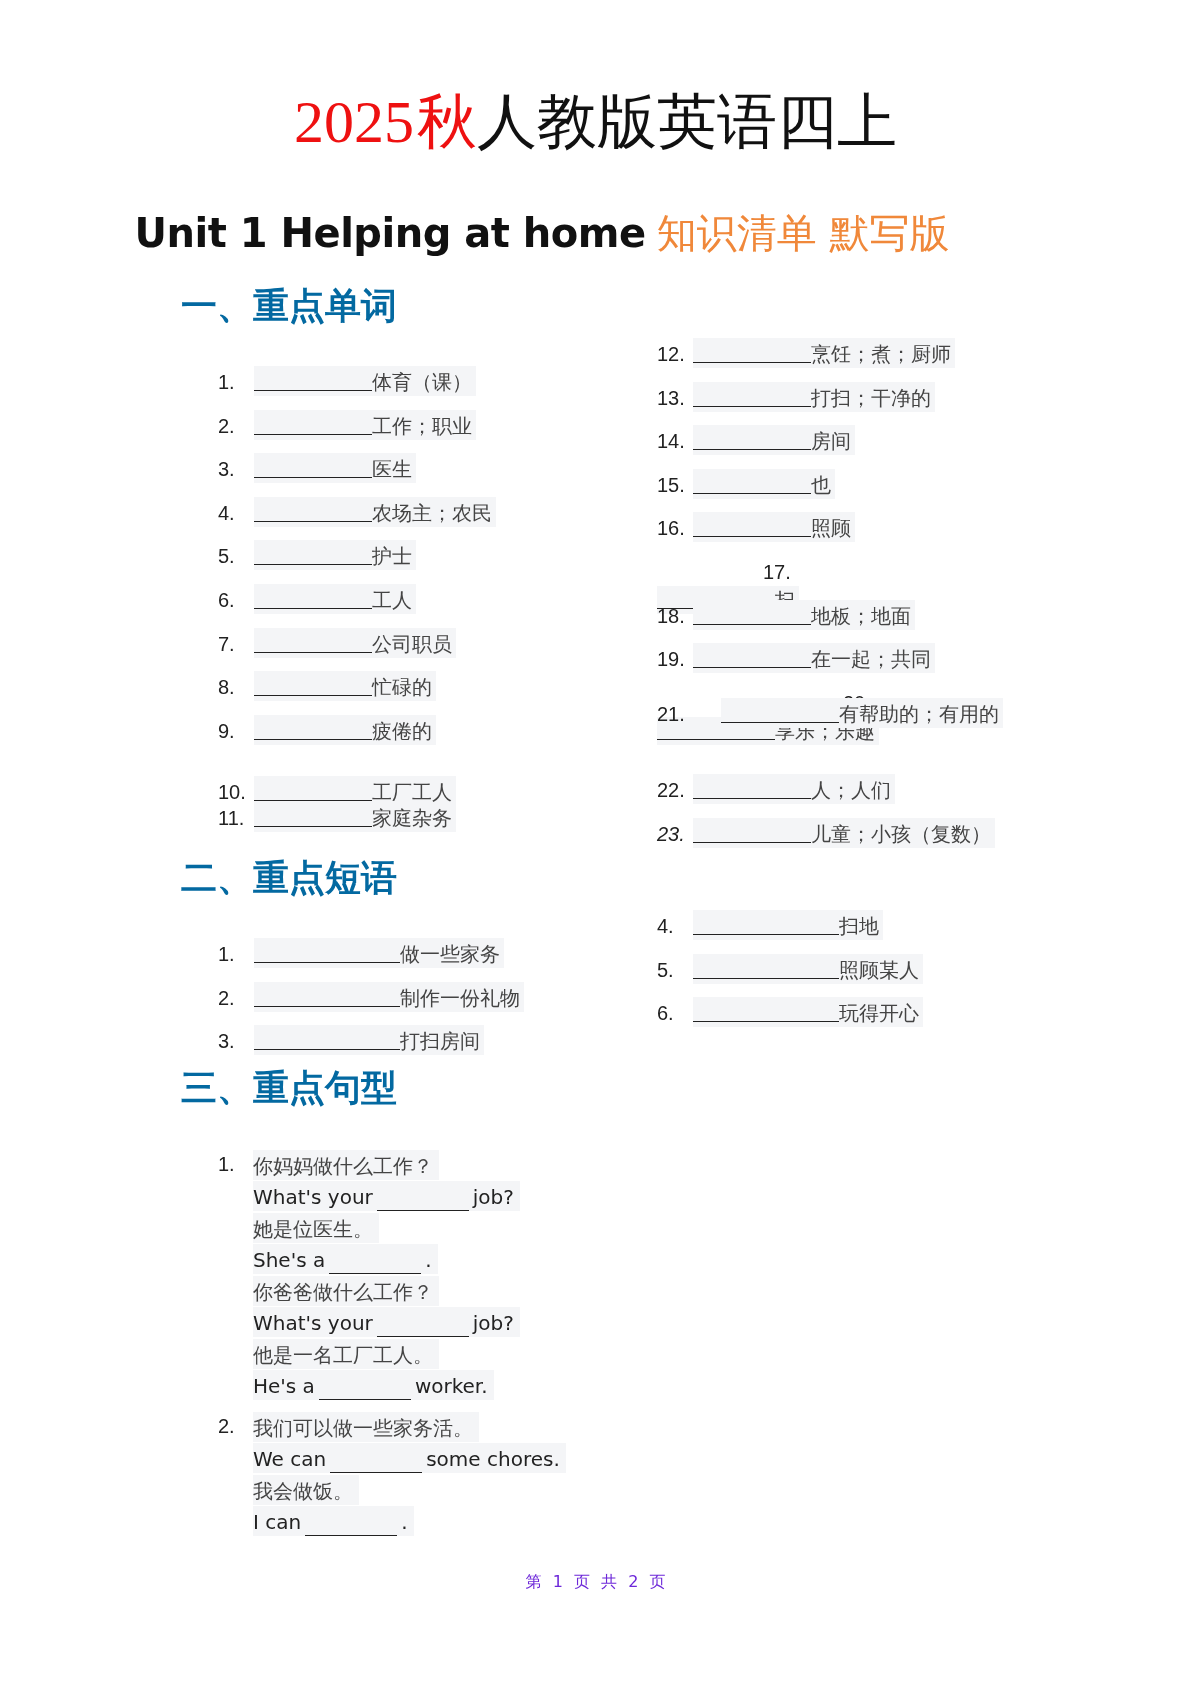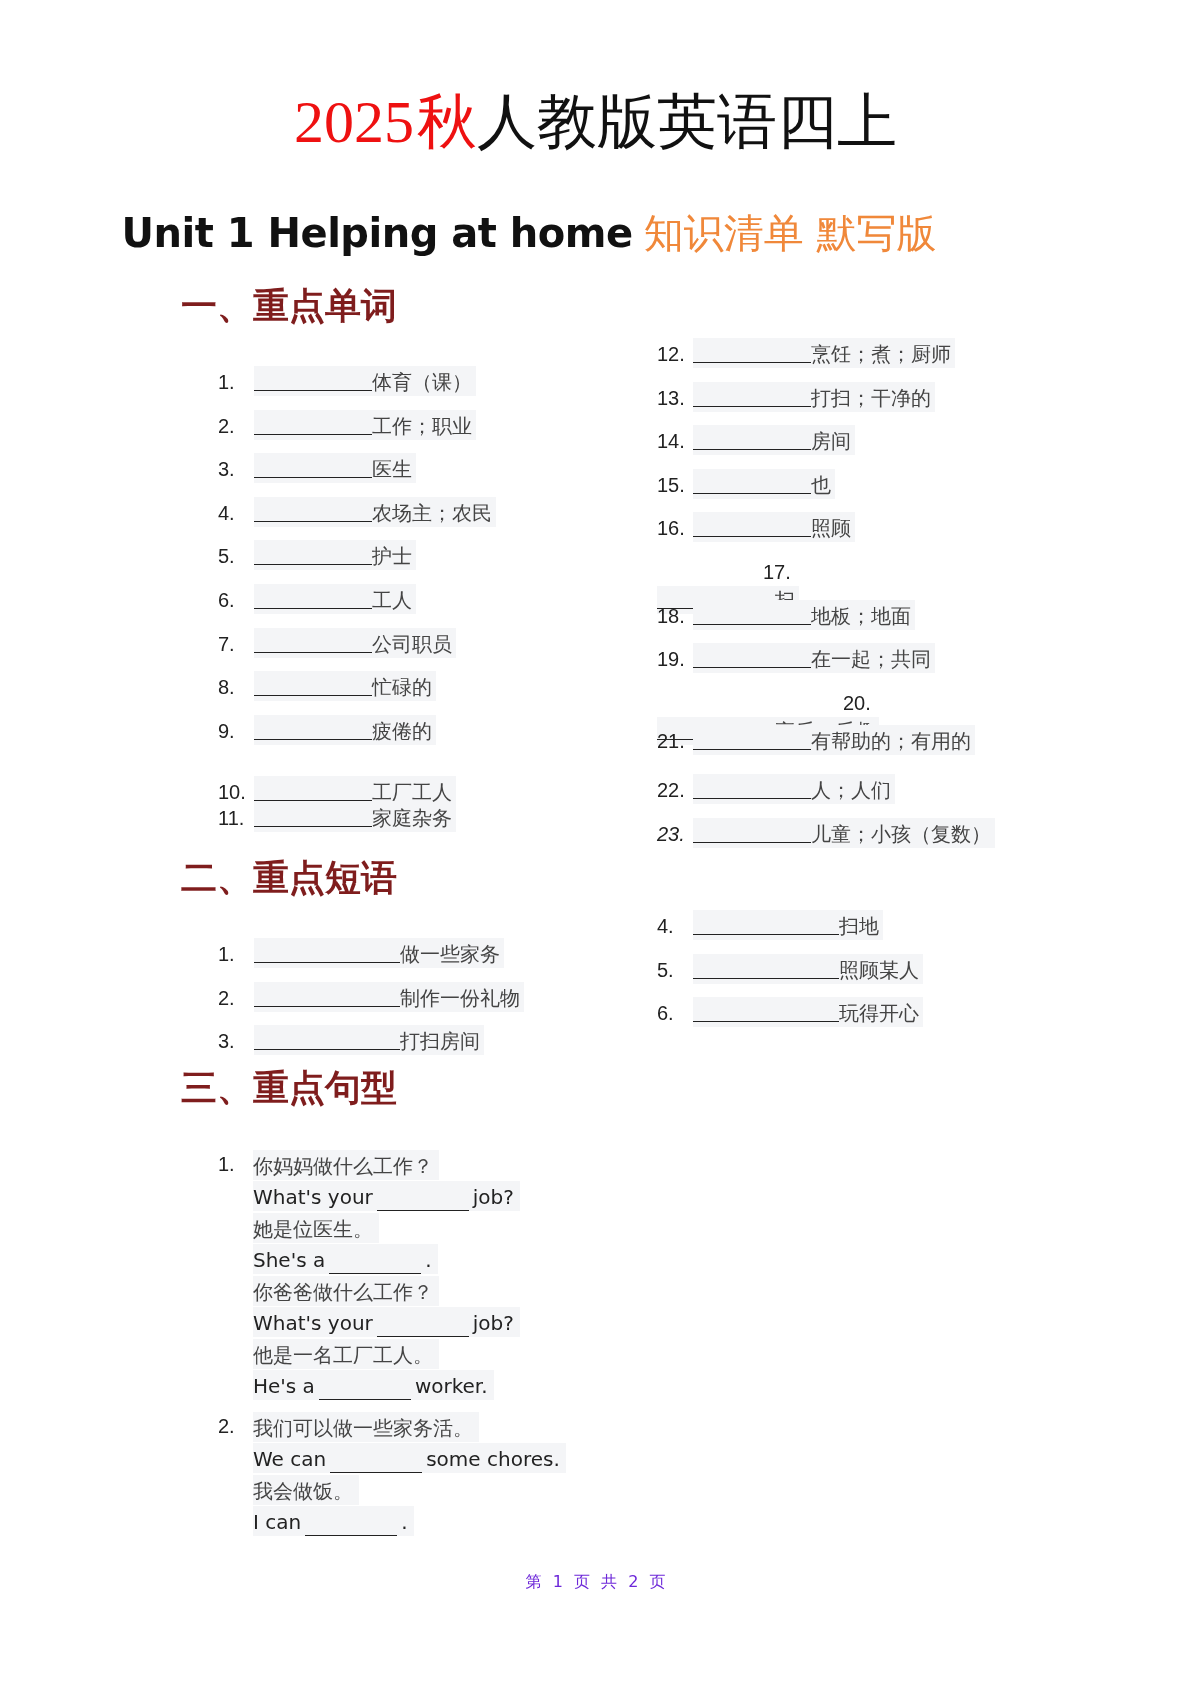--- a/index.html
+++ b/index.html
@@ -2,24 +2,24 @@
 <html><head>
 <meta charset="utf-8">
 <style>
   html, body { margin: 0; padding: 0; background: #ffffff; }
   body { width: 1191px; height: 1684px; position: relative; overflow: hidden;
          font-family: "Liberation Sans", "DejaVu Sans", sans-serif; color: #222; }
   .abs { position: absolute; }
   .title { left: 0; width: 1191px; top: 86px; text-align: center;
            font-family: "Liberation Serif", "DejaVu Serif", serif; font-size: 60px; line-height: 72px; color: #111; }
   .title .red { color: #ee1111; text-align: center; }
-  .subtitle { left: 3px; width: 1052px; top: 208px; text-align: center; font-size: 40px; line-height: 50px; }
+  .subtitle { left: 16px; width: 1052px; top: 208px; text-align: center; font-size: 40px; line-height: 50px; }
   .subtitle .en { font-weight: bold; color: #111; font-family: "DejaVu Sans", sans-serif; letter-spacing: -0.5px; }
   .subtitle .cn { color: #f0883a; font-family: "DejaVu Serif", serif; }
-  .section { font-size: 36px; color: #7f1d1d; font-weight: bold; font-family: "DejaVu Sans", sans-serif; line-height: 44px; }
+  .section { font-size: 36px; color: #0369a1; font-weight: bold; font-family: "DejaVu Sans", sans-serif; line-height: 44px; }
   .item { font-size: 20px; line-height: 28px; height: 28px; white-space: nowrap; display: flex; align-items: flex-end; }
   .num { display: inline-block; color: #222; }
   .hl { background: #f4f5f7; display: inline-flex; align-items: flex-end; height: 30px; padding-right: 4px; }
   .blank { display: inline-block; border-bottom: 1.5px solid #222; height: 22px; margin-bottom: 5px; }
   .mean { color: #444; font-family: "DejaVu Serif", serif; font-size: 20px; }
   .line { font-size: 20px; line-height: 28px; white-space: nowrap; }
   .line .hl { padding-right: 6px; }
   .cnline { color: #444; font-family: "DejaVu Serif", serif; }
   .enline { color: #222; font-family: "DejaVu Sans", sans-serif; }
   .sblank { display: inline-block; width: 92px; border-bottom: 1.5px solid #222; height: 20px; margin: 0 4px; }
@@ -177,21 +177,21 @@
         <span class="mean">在一起；共同</span>
       </span>
     </div>
     <div class="abs item" style="left: 657px; top: 688.8px; flex-direction: column;">
       <span class="num" style="width: 36px;">20.</span>
       <span class="hl">
         <span class="blank" style="width: 118px;"></span>
         <span class="mean">享乐；乐趣</span>
       </span>
     </div>
-    <div class="abs item" style="left: 657px; top: 727px;">
+    <div class="abs item" style="left: 657px; top: 700px; gap: 28px;">
       <span class="num" style="width: 36px;">21.</span>
       <span class="hl">
         <span class="blank" style="width: 118px;"></span>
         <span class="mean">有帮助的；有用的</span>
       </span>
     </div>
     <div class="abs item" style="left: 657px; top: 776px;">
       <span class="num" style="width: 36px;">22.</span>
       <span class="hl">
         <span class="blank" style="width: 118px;"></span>

